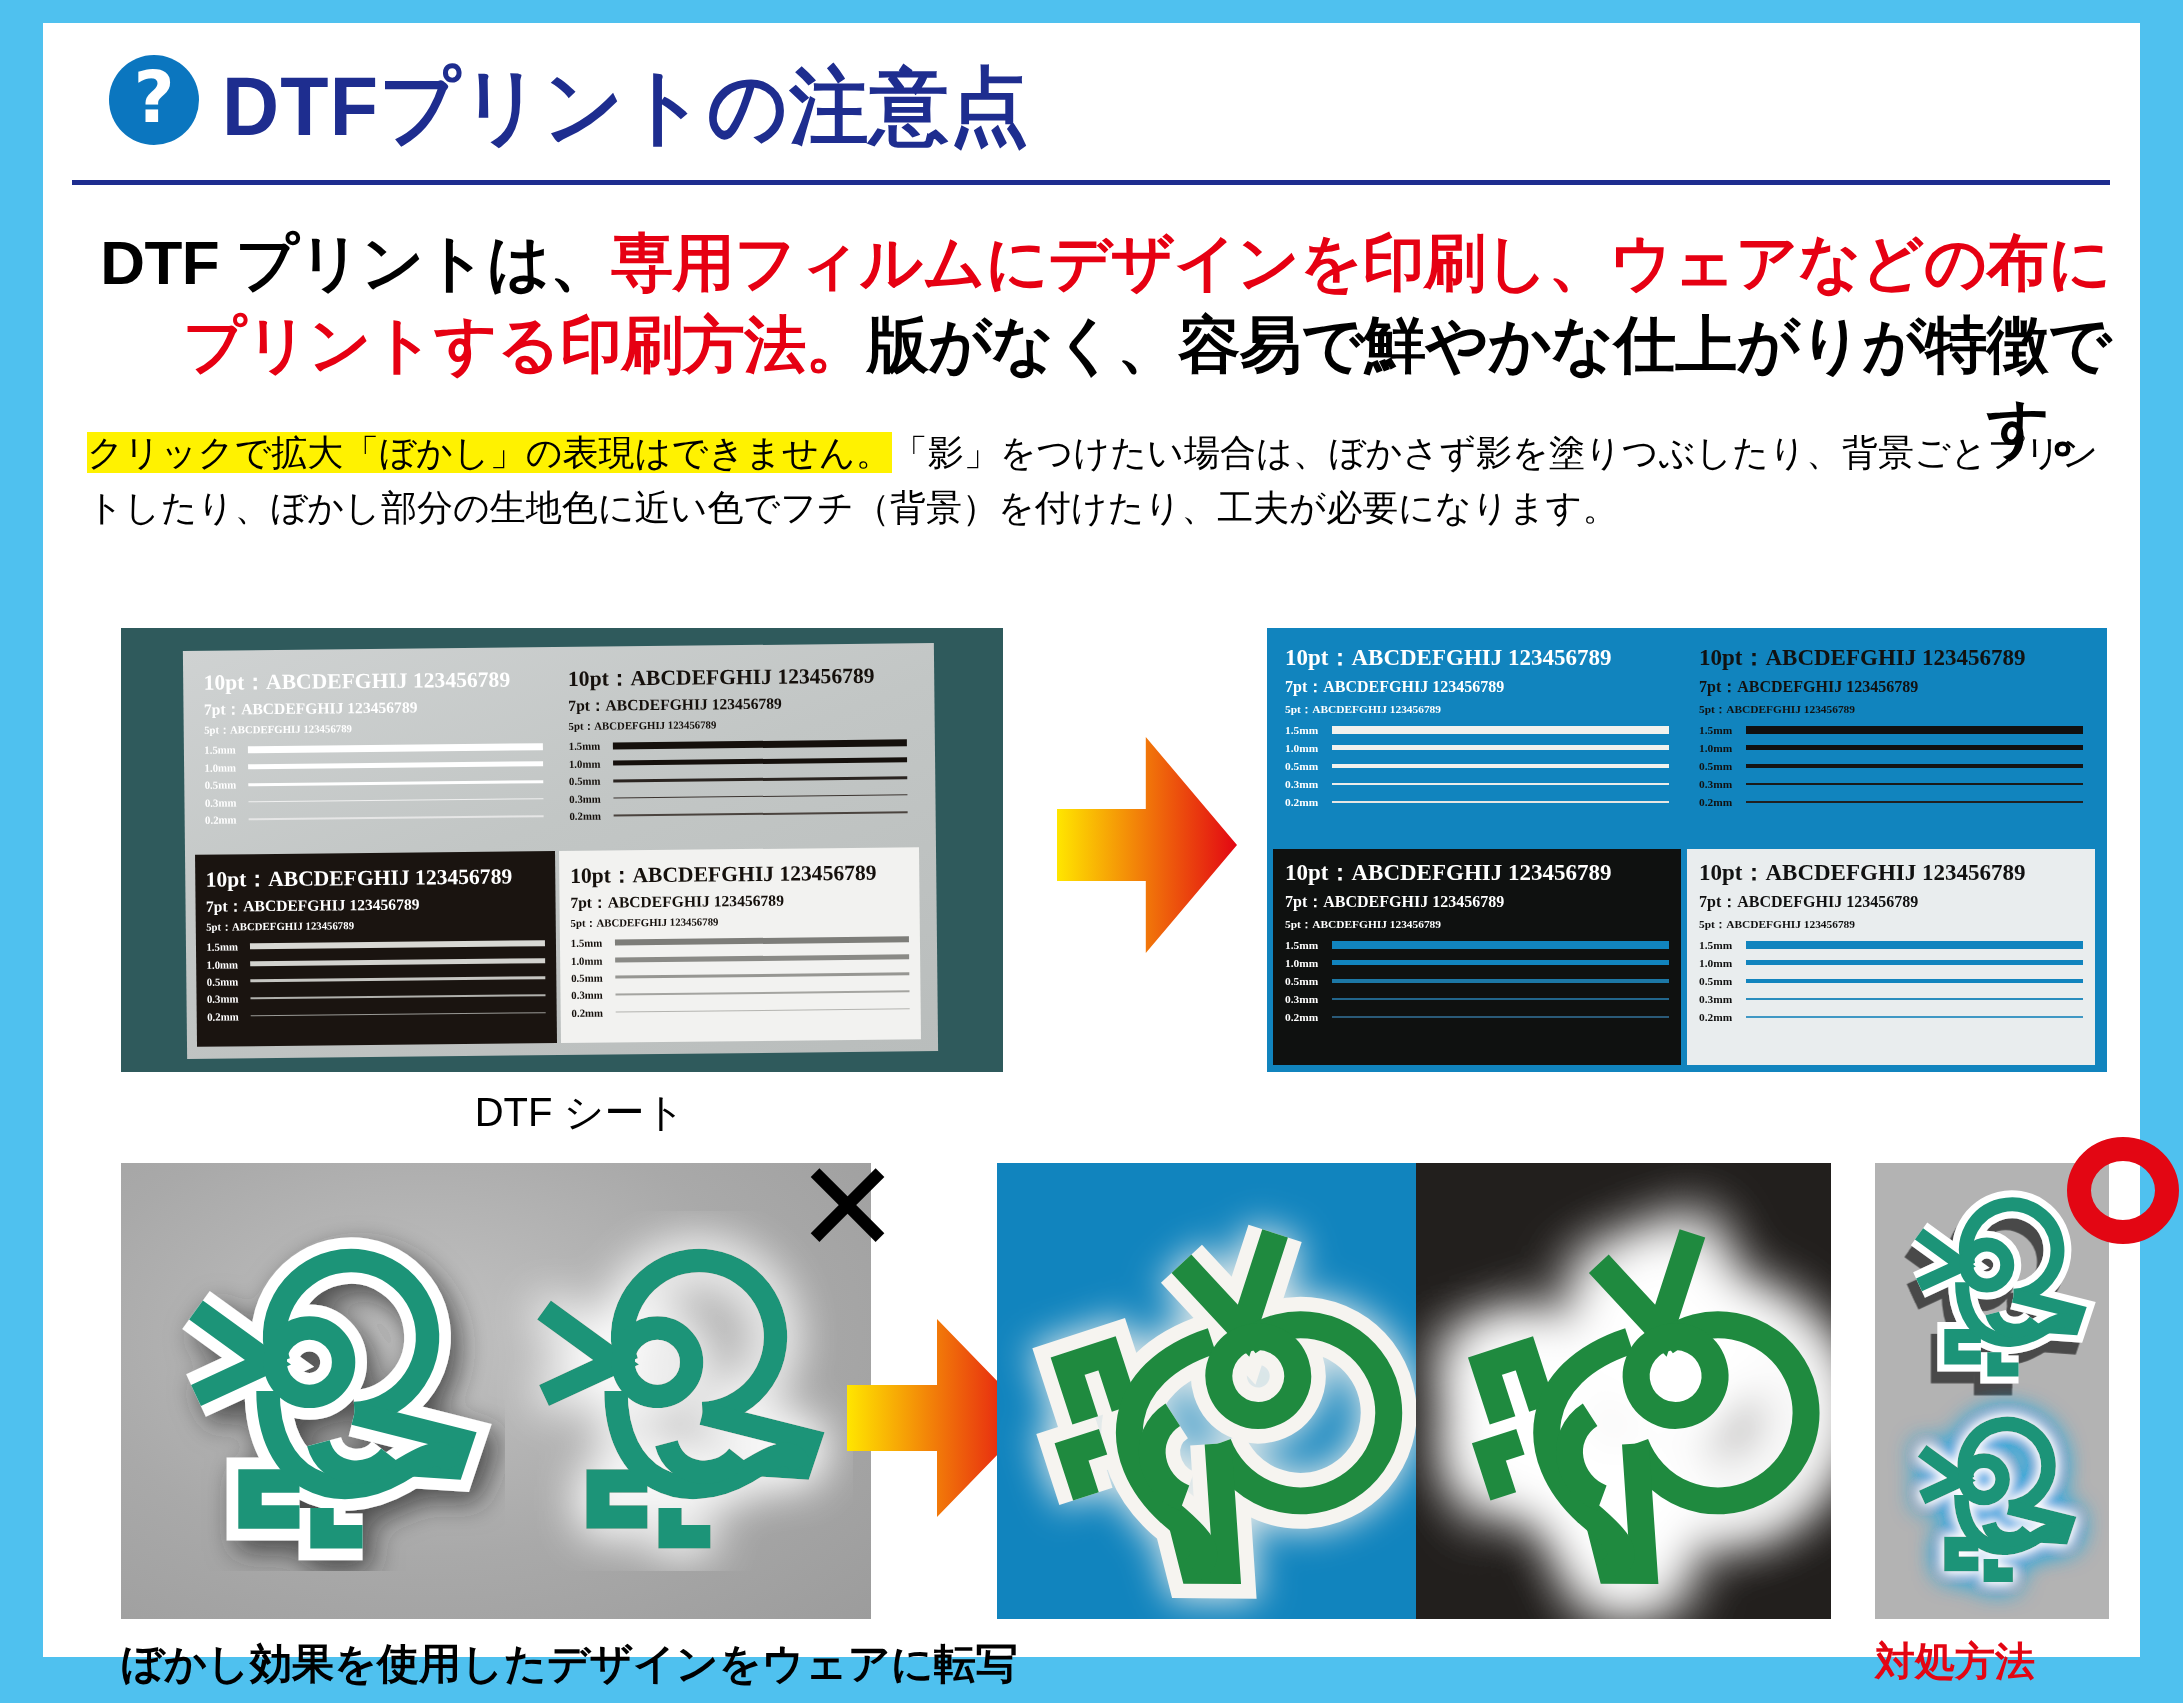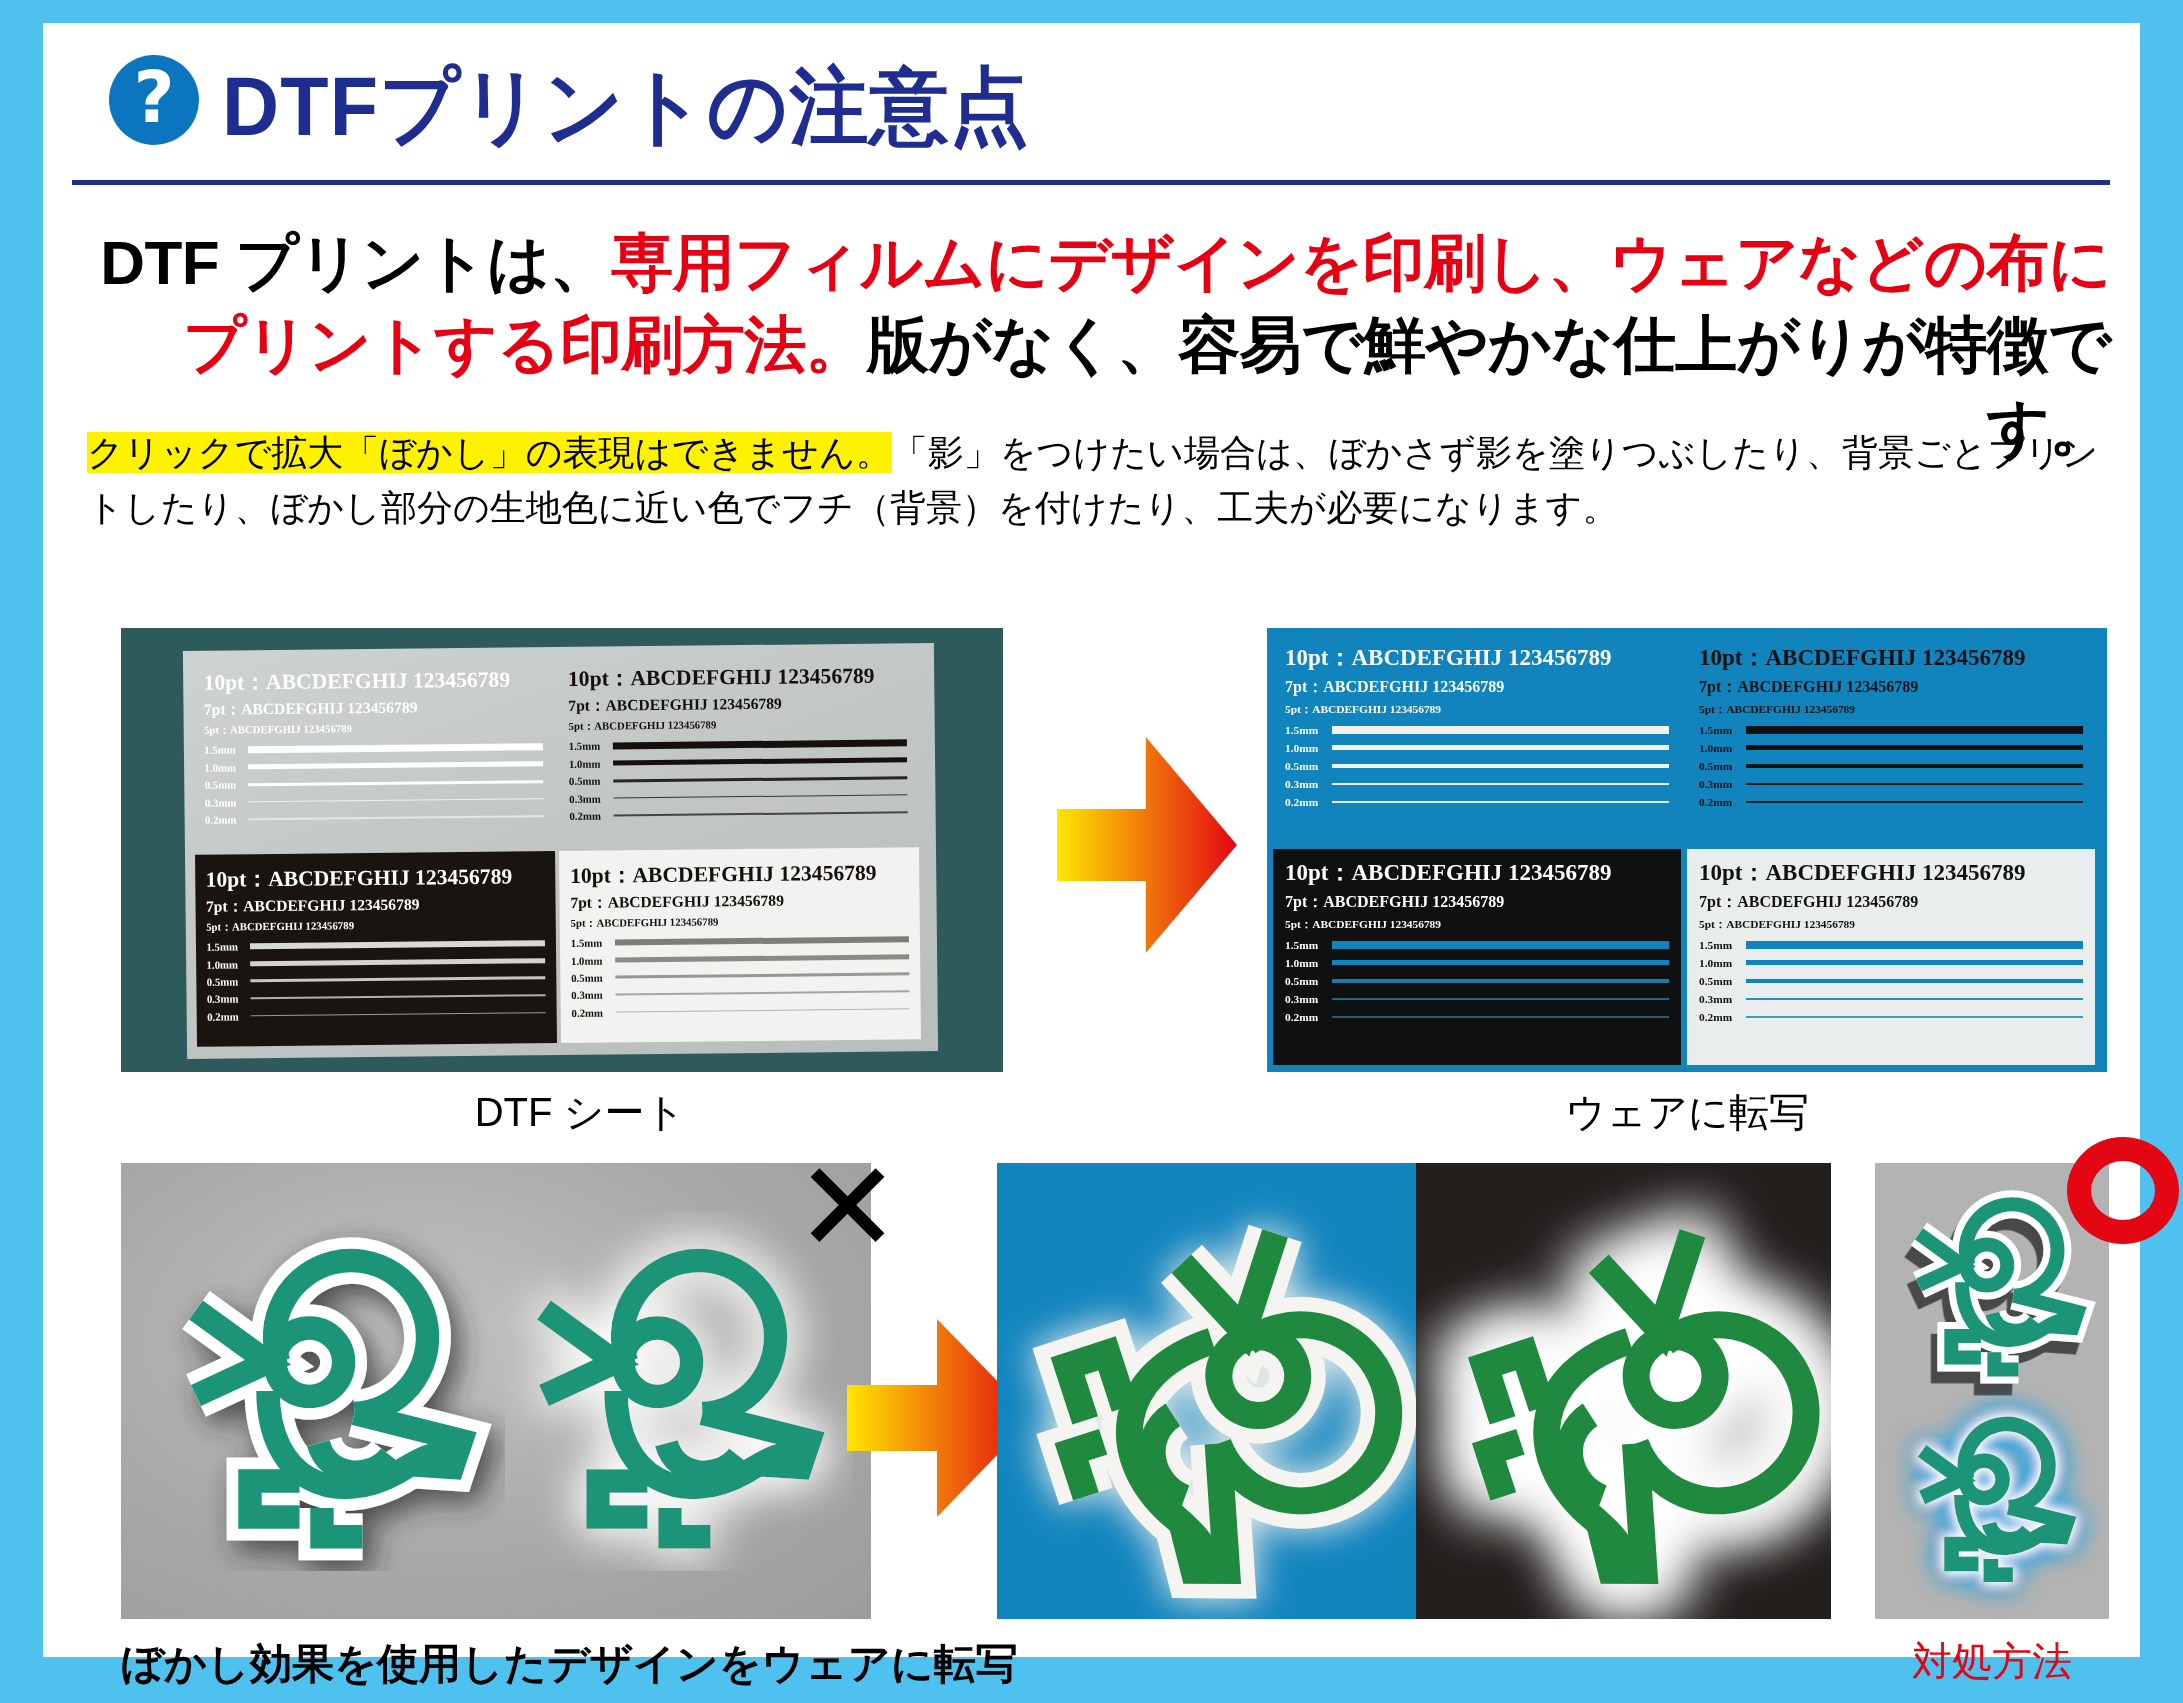--- a/index.html
+++ b/index.html
@@ -168,21 +168,21 @@
   .cap-design {
     position:absolute; left:78px; top:1613px; width:840px;
     font-size:42px; font-weight:bold; color:#000000; white-space:nowrap;
   }
   .cap-note {
     position:absolute; left:924px; top:1619px;
     font-size:31px; color:#000000; white-space:nowrap;
   }
   .cap-fix {
     position:absolute; left:1832px; top:1611px; width:234px;
-    text-align:center; font-size:40px; font-weight:normal; color:#E30613;
+    font-size:40px; font-weight:bold; color:#E30613;
   }
 </style>
 </head>
 <body>
 
 <div class="page">
 
   <div class="header">
     <div class="qmark">?</div>
     <div class="title">DTFプリントの注意点</div>
@@ -424,21 +424,20 @@
         <div class="wrow">
             <span class="wlbl cb">0.2mm</span>
             <span class="wbar" style="height:1.8px;background:#4098c4"></span>
           </div>
       </div>
 
     </div>
   </div>
 
   <div class="cap-sheet">DTF シート</div>
-  <div class="cap-wear">ウェアに転写</div>
 
   <div class="panel-design">
 
     <div class="bird-a">
       <svg viewBox="0 0 400 400" width="366" height="360">
         <defs>
           <filter id="softshadow" x="-50%" y="-50%" width="220%" height="220%">
             <feDropShadow dx="10" dy="12" stdDeviation="16" flood-color="#2a2a2a" flood-opacity="0.75"></feDropShadow>
           </filter>
         </defs>

